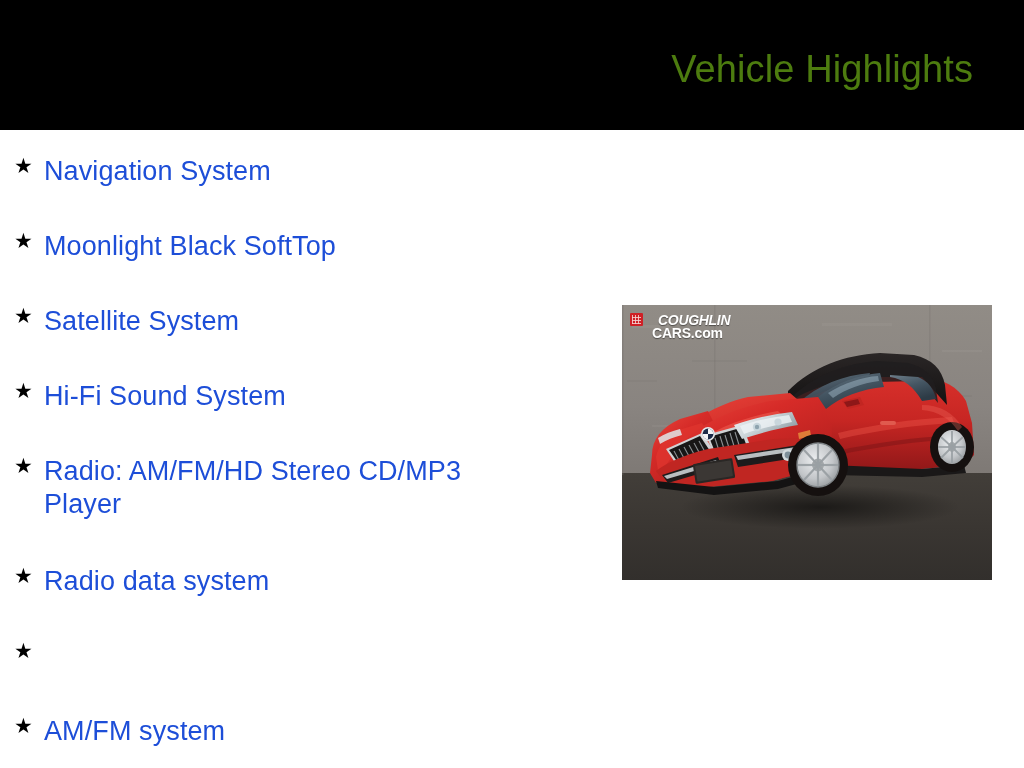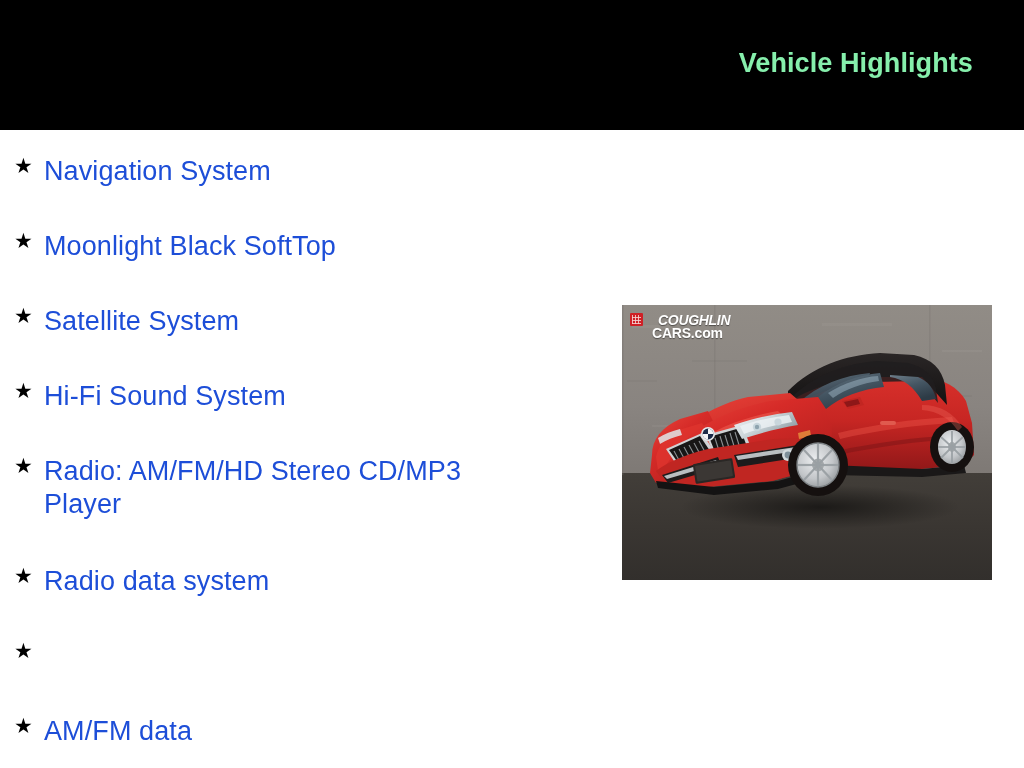--- a/index.html
+++ b/index.html
@@ -23,23 +23,23 @@
     top: 0;
     width: 1024px;
     height: 130px;
     background: #000000;
     box-sizing: border-box;
   }
   .header-title {
     position: absolute;
     right: 51px;
     top: 50px;
-    color: #86efac;
-    font-size: 27px;
-    font-weight: 700;
+    color: #4d7c0f;
+    font-size: 38px;
+    font-weight: 400;
     letter-spacing: 0.1px;
     line-height: 1;
     white-space: nowrap;
   }
 
   
   .highlights-list {
     position: absolute;
     left: 0;
     top: 130px;
@@ -192,21 +192,21 @@
     <span class="star-icon">★</span>
     <span class="highlight-label">Radio data system</span>
   </li>
 
   <li class="highlight-item">
     <span class="star-icon">★</span>
   </li>
 
   <li class="highlight-item">
     <span class="star-icon">★</span>
-    <span class="highlight-label">AM/FM data</span>
+    <span class="highlight-label">AM/FM system</span>
   </li>
 
 </ul>
 
 <div class="vehicle-photo">
   <svg viewBox="0 0 370 275" xmlns="http://www.w3.org/2000/svg">
     <defs>
       <linearGradient id="wallG" x1="0" y1="0" x2="0" y2="1">
         <stop offset="0" stop-color="#918c86"></stop>
         <stop offset="0.6" stop-color="#898480"></stop>

